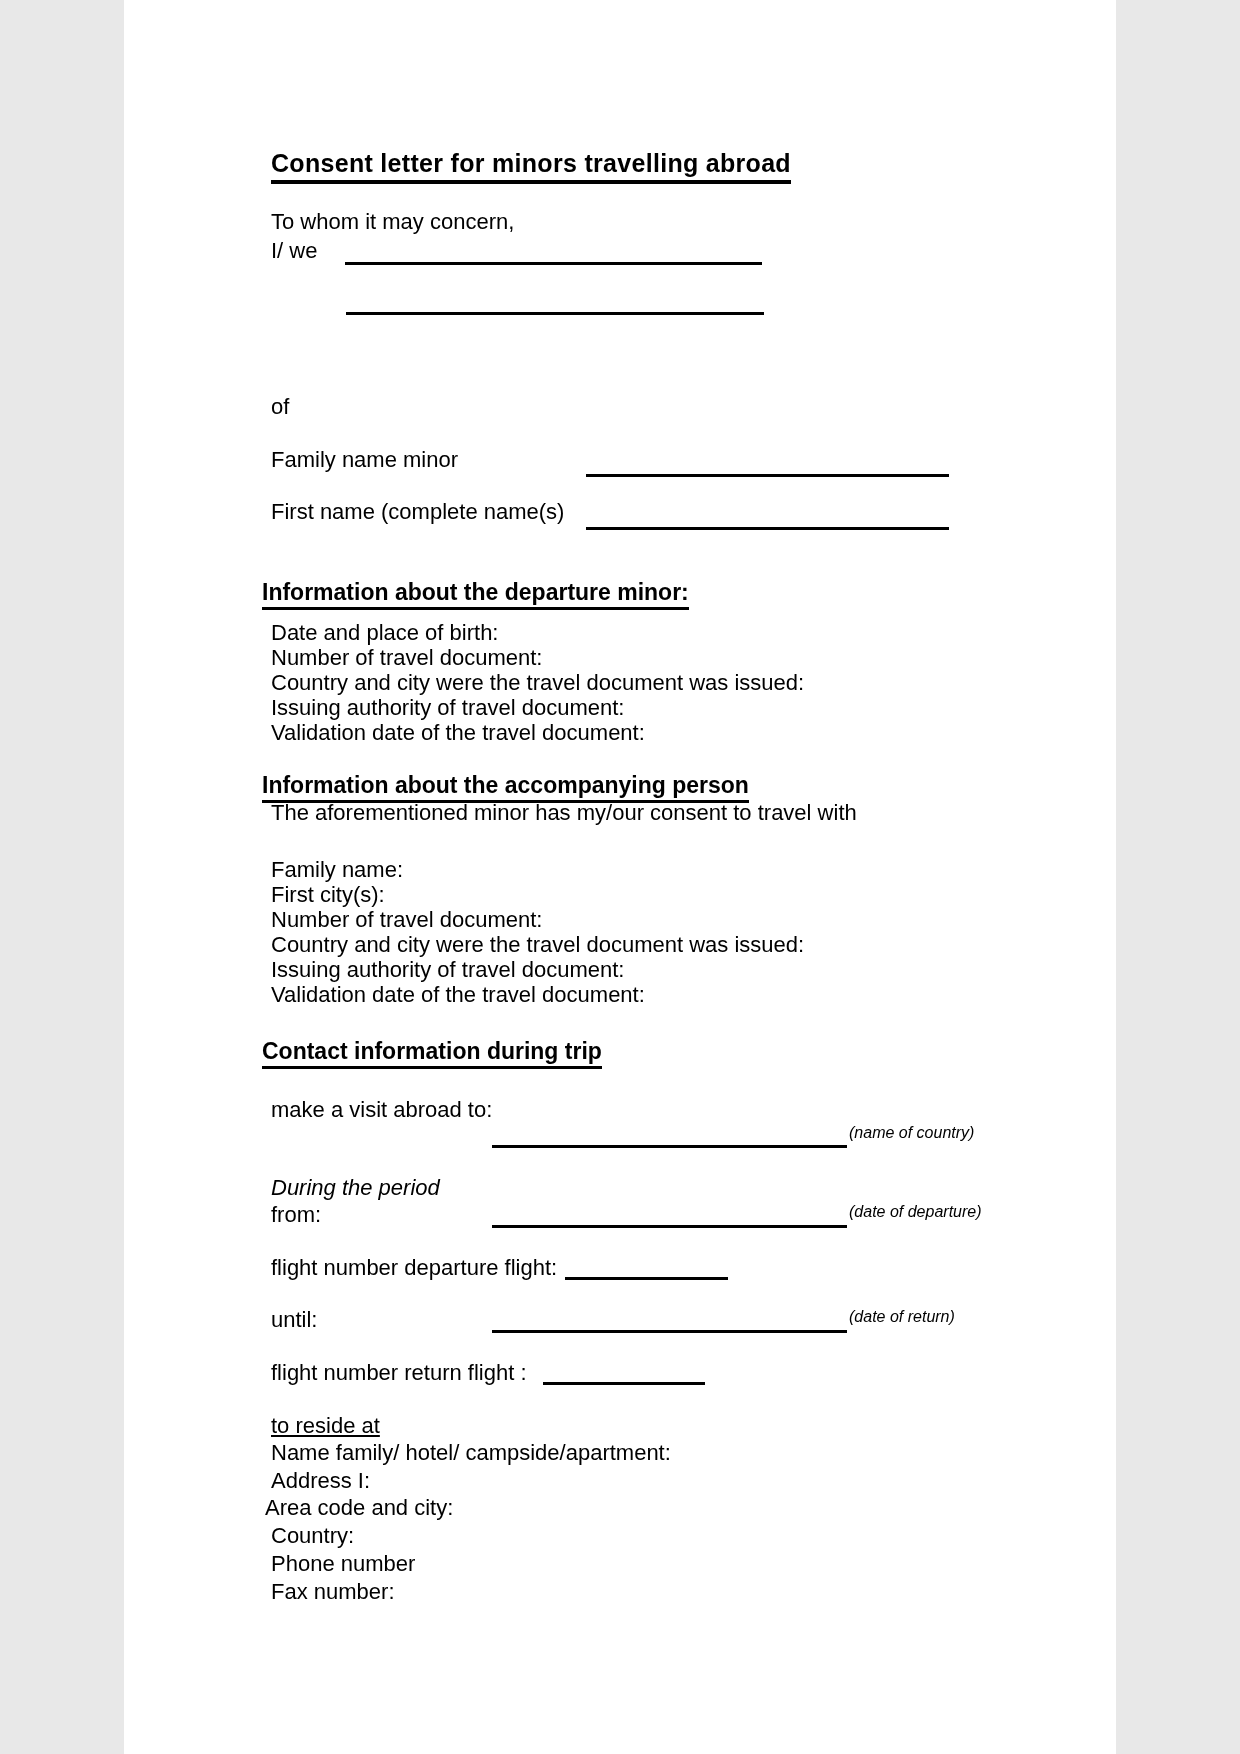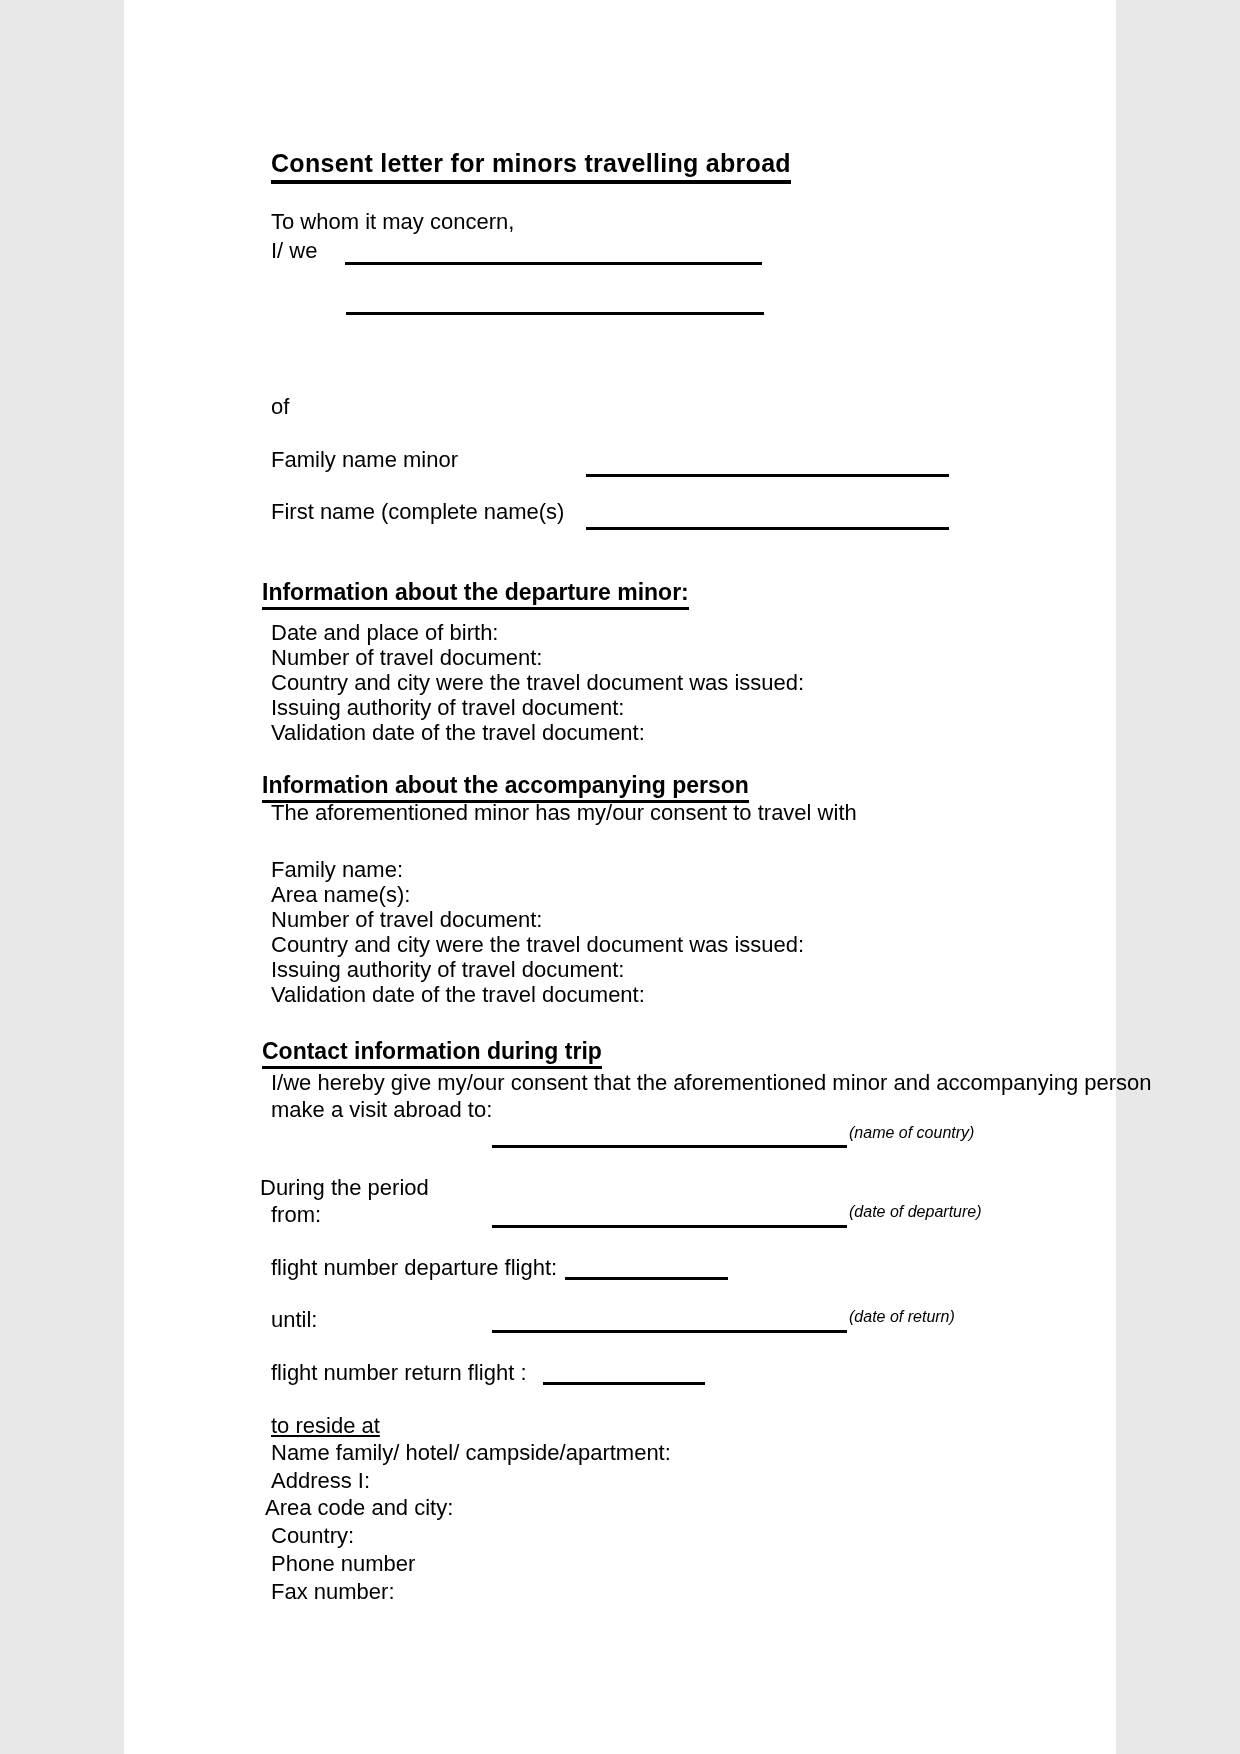--- a/index.html
+++ b/index.html
@@ -64,36 +64,35 @@
   <div class="abs body-text" style="left:147px; top:646px;">Number of travel document:</div>
   <div class="abs body-text" style="left:147px; top:671px;">Country and city were the travel document was issued:</div>
   <div class="abs body-text" style="left:147px; top:696px;">Issuing authority of travel document:</div>
   <div class="abs body-text" style="left:147px; top:721px;">Validation date of the travel document:</div>
 
   <div class="abs" style="left:138px; top:773px;">
     <span class="section-heading">Information about the accompanying person</span>
   </div>
   <div class="abs body-text" style="left:147px; top:801px;">The aforementioned minor has my/our consent to travel with</div>
   <div class="abs body-text" style="left:147px; top:858px;">Family name:</div>
-  <div class="abs body-text" style="left:147px; top:883px;">Area name(s):</div>
+  <div class="abs body-text" style="left:147px; top:883px;">First city(s):</div>
   <div class="abs body-text" style="left:147px; top:908px;">Number of travel document:</div>
   <div class="abs body-text" style="left:147px; top:933px;">Country and city were the travel document was issued:</div>
   <div class="abs body-text" style="left:147px; top:958px;">Issuing authority of travel document:</div>
   <div class="abs body-text" style="left:147px; top:983px;">Validation date of the travel document:</div>
 
   <div class="abs" style="left:138px; top:1039px;">
     <span class="section-heading">Contact information during trip</span>
   </div>
-  <div class="abs body-text" style="left:147px; top:1071px;">I/we hereby give my/our consent that the aforementioned minor and accompanying person</div>
   <div class="abs body-text" style="left:147px; top:1098px;">make a visit abroad to:</div>
 
   <div class="blank" style="left:368px; top:1145px; width:355px;"></div>
   <div class="abs hint" style="left:725px; top:1124px;">(name of country)</div>
 
-  <div class="abs body-text" style="left:136px; top:1176px;">During the period</div>
+  <div class="abs body-text" style="left:147px; top:1176px;font-style:italic;">During the period</div>
   <div class="abs body-text" style="left:147px; top:1203px;">from:</div>
   <div class="blank" style="left:368px; top:1225px; width:355px;"></div>
   <div class="abs hint" style="left:725px; top:1203px;">(date of departure)</div>
 
   <div class="abs body-text" style="left:147px; top:1256px;">flight number departure flight:</div>
   <div class="blank" style="left:441px; top:1277px; width:163px;"></div>
 
   <div class="abs body-text" style="left:147px; top:1308px;">until:</div>
   <div class="blank" style="left:368px; top:1330px; width:355px;"></div>
   <div class="abs hint" style="left:725px; top:1308px;">(date of return)</div>

